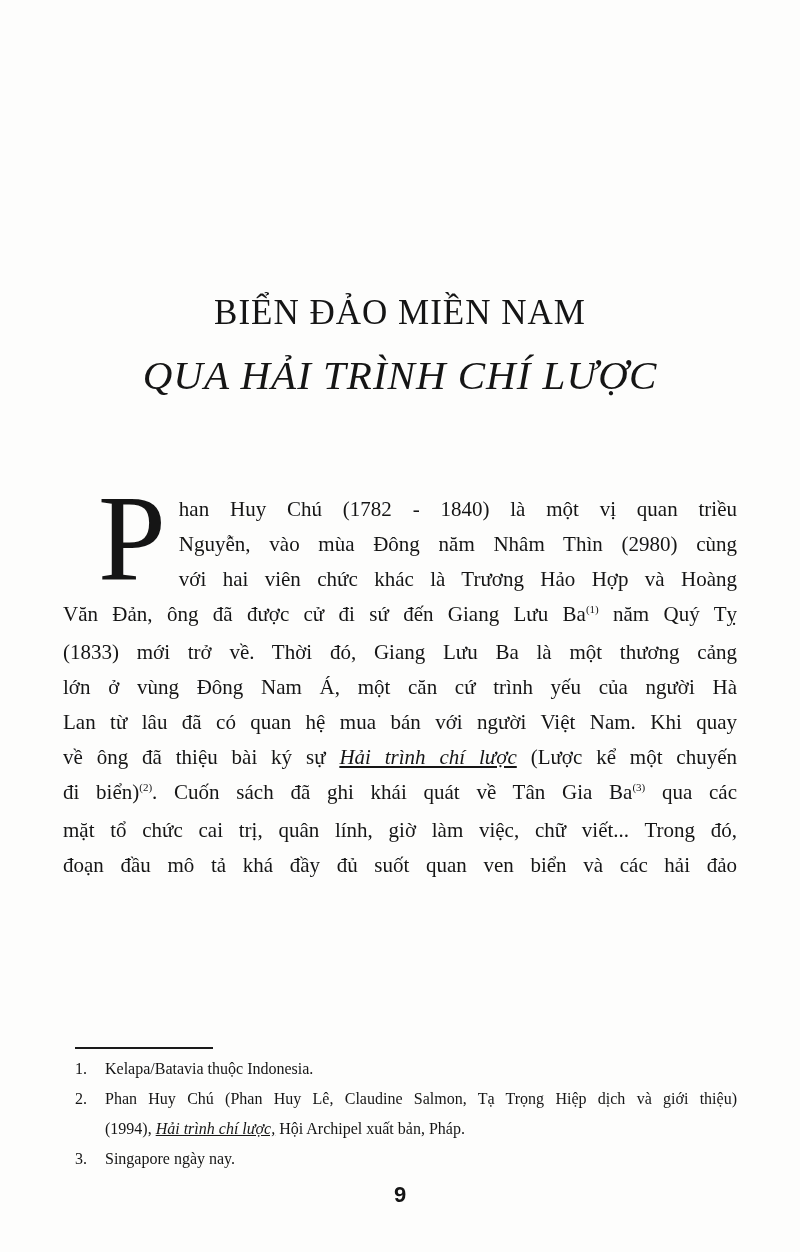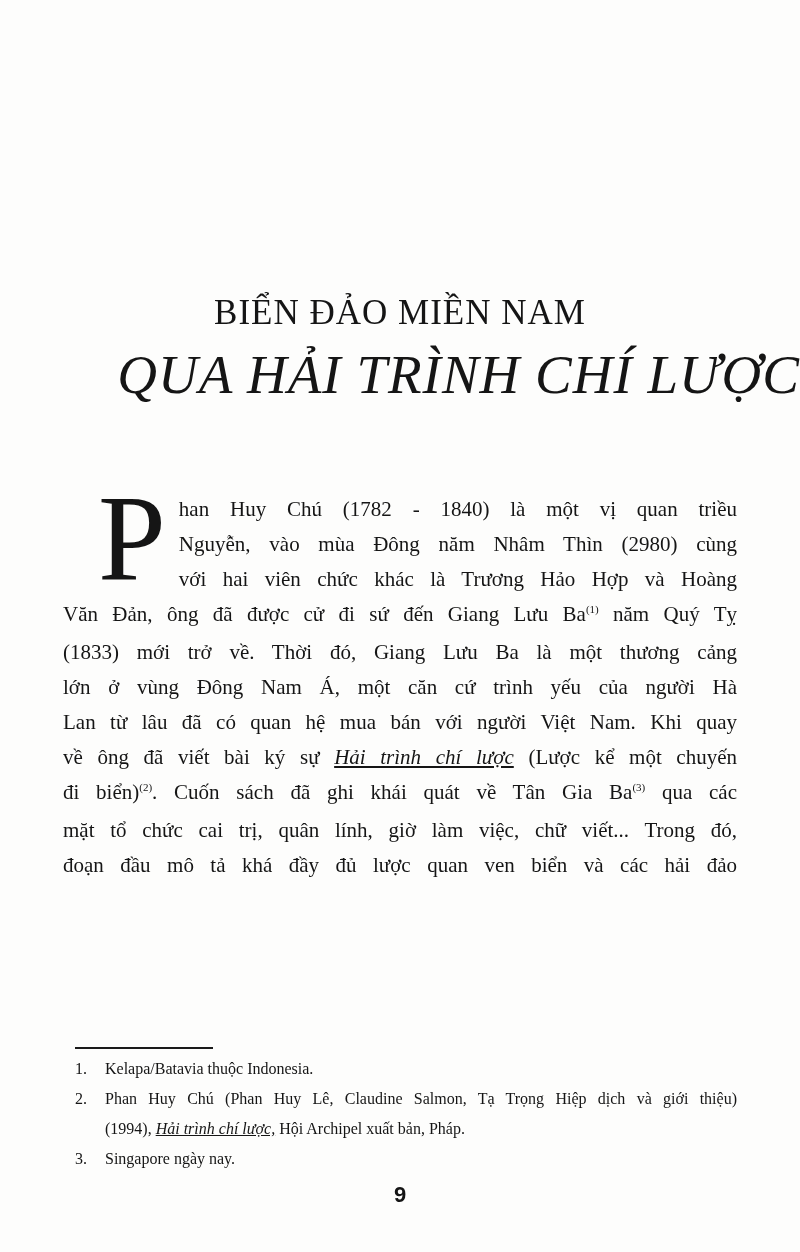--- a/index.html
+++ b/index.html
@@ -27,27 +27,26 @@
     text-align: center;
   }
   .title-line1 {
     font-size: 35px;
     line-height: 62px;
     letter-spacing: 1px;
     font-weight: normal;
     margin: 0;
   }
   .title-line2 {
-    font-size: 55px;
+    font-size: 41px;
     line-height: 62px;
     letter-spacing: 1px;
     font-style: italic;
     font-weight: normal;
     margin: 0;
-    text-align: right;
   }
   .paragraph {
     position: absolute;
     top: 492px;
     left: 63px;
     width: 674px;
     font-size: 21px;
     line-height: 35px;
   }
   .dropcap {
@@ -126,24 +125,24 @@
   <div class="paragraph">
     <span class="dropcap">P</span>
 
   <div class="line"><span>han Huy Chú (1782 - 1840) là một vị quan triều</span></div>
       <div class="line"><span>Nguyễn, vào mùa Đông năm Nhâm Thìn (2980) cùng</span></div>
       <div class="line"><span>với hai viên chức khác là Trương Hảo Hợp và Hoàng</span></div>
       <div class="line"><span>Văn Đản, ông đã được cử đi sứ đến Giang Lưu Ba</span><span class="seg-sup">(1)</span><span> năm Quý Tỵ</span></div>
       <div class="line"><span>(1833) mới trở về. Thời đó, Giang Lưu Ba là một thương cảng</span></div>
       <div class="line"><span>lớn ở vùng Đông Nam Á, một căn cứ trình yếu của người Hà</span></div>
       <div class="line"><span>Lan từ lâu đã có quan hệ mua bán với người Việt Nam. Khi quay</span></div>
-      <div class="line"><span>về ông đã viết bài ký sự </span><span class="seg-italic">Hải trình chí lược</span><span> (Lược kể một chuyến</span></div>
+      <div class="line"><span>về ông đã thiệu bài ký sự </span><span class="seg-italic">Hải trình chí lược</span><span> (Lược kể một chuyến</span></div>
       <div class="line"><span>đi biển)</span><span class="seg-sup">(2)</span><span>. Cuốn sách đã ghi khái quát về Tân Gia Ba</span><span class="seg-sup">(3)</span><span> qua các</span></div>
       <div class="line"><span>mặt tổ chức cai trị, quân lính, giờ làm việc, chữ viết... Trong đó,</span></div>
-      <div class="line"><span>đoạn đầu mô tả khá đầy đủ lược quan ven biển và các hải đảo</span></div>
+      <div class="line"><span>đoạn đầu mô tả khá đầy đủ suốt quan ven biển và các hải đảo</span></div>
     </div>
 
   <div class="footnotes">
     <div class="fn-rule"></div>
 
   <div class="fn-row"><span class="fn-num">1.</span><span>Kelapa/Batavia thuộc Indonesia.</span></div>
       <div class="fn-row just"><span class="fn-num">2.</span><span>Phan Huy Chú (Phan Huy Lê, Claudine Salmon, Tạ Trọng Hiệp dịch và giới thiệu)</span></div>
       <div class="fn-row"><span>(1994), </span><span class="seg-italic">Hải trình chí lược,</span><span> Hội Archipel xuất bản, Pháp.</span></div>
       <div class="fn-row"><span class="fn-num">3.</span><span>Singapore ngày nay.</span></div>
     </div>

